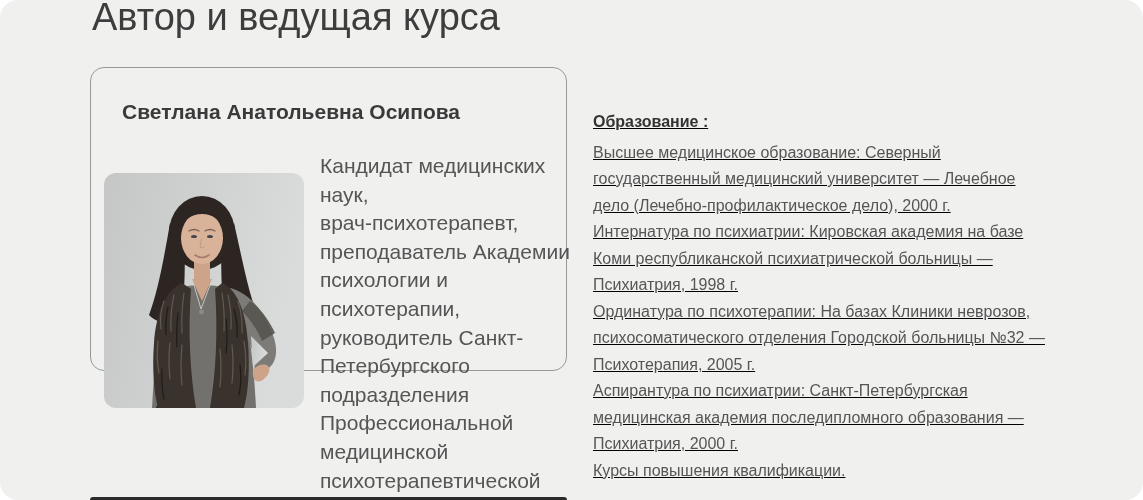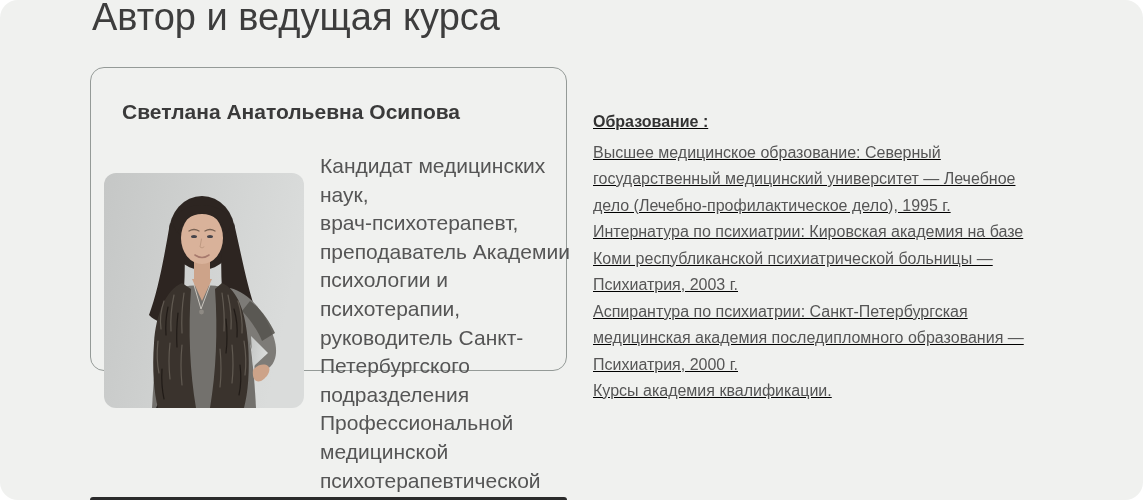--- a/index.html
+++ b/index.html
@@ -150,25 +150,28 @@
 медицинской
 психотерапевтической
 ассоциации, член
 Ассоциации EMDR России.</p>
   </section>
 
   <div class="education">
     <p class="education-heading">Образование :</p>
     <p class="edu-item">Высшее медицинское образование: Северный
 государственный медицинский университет — Лечебное
-дело (Лечебно-профилактическое дело), 1995 г.</p>
+дело (Лечебно-профилактическое дело), 2000 г.</p>
     <p class="edu-item">Интернатура по психиатрии: Кировская академия на базе
 Коми республиканской психиатрической больницы —
-Психиатрия, 2003 г.</p>
+Психиатрия, 1998 г.</p>
+    <p class="edu-item">Ординатура по психотерапии: На базах Клиники неврозов,
+психосоматического отделения Городской больницы №32 —
+Психотерапия, 2005 г.</p>
     <p class="edu-item">Аспирантура по психиатрии: Санкт-Петербургская
 медицинская академия последипломного образования —
 Психиатрия, 2000 г.</p>
-    <p class="edu-item">Курсы академия квалификации.</p>
+    <p class="edu-item">Курсы повышения квалификации.</p>
   </div>
 
   <div class="bottom-strip"></div>
 
 </div>
 
 </body></html>

